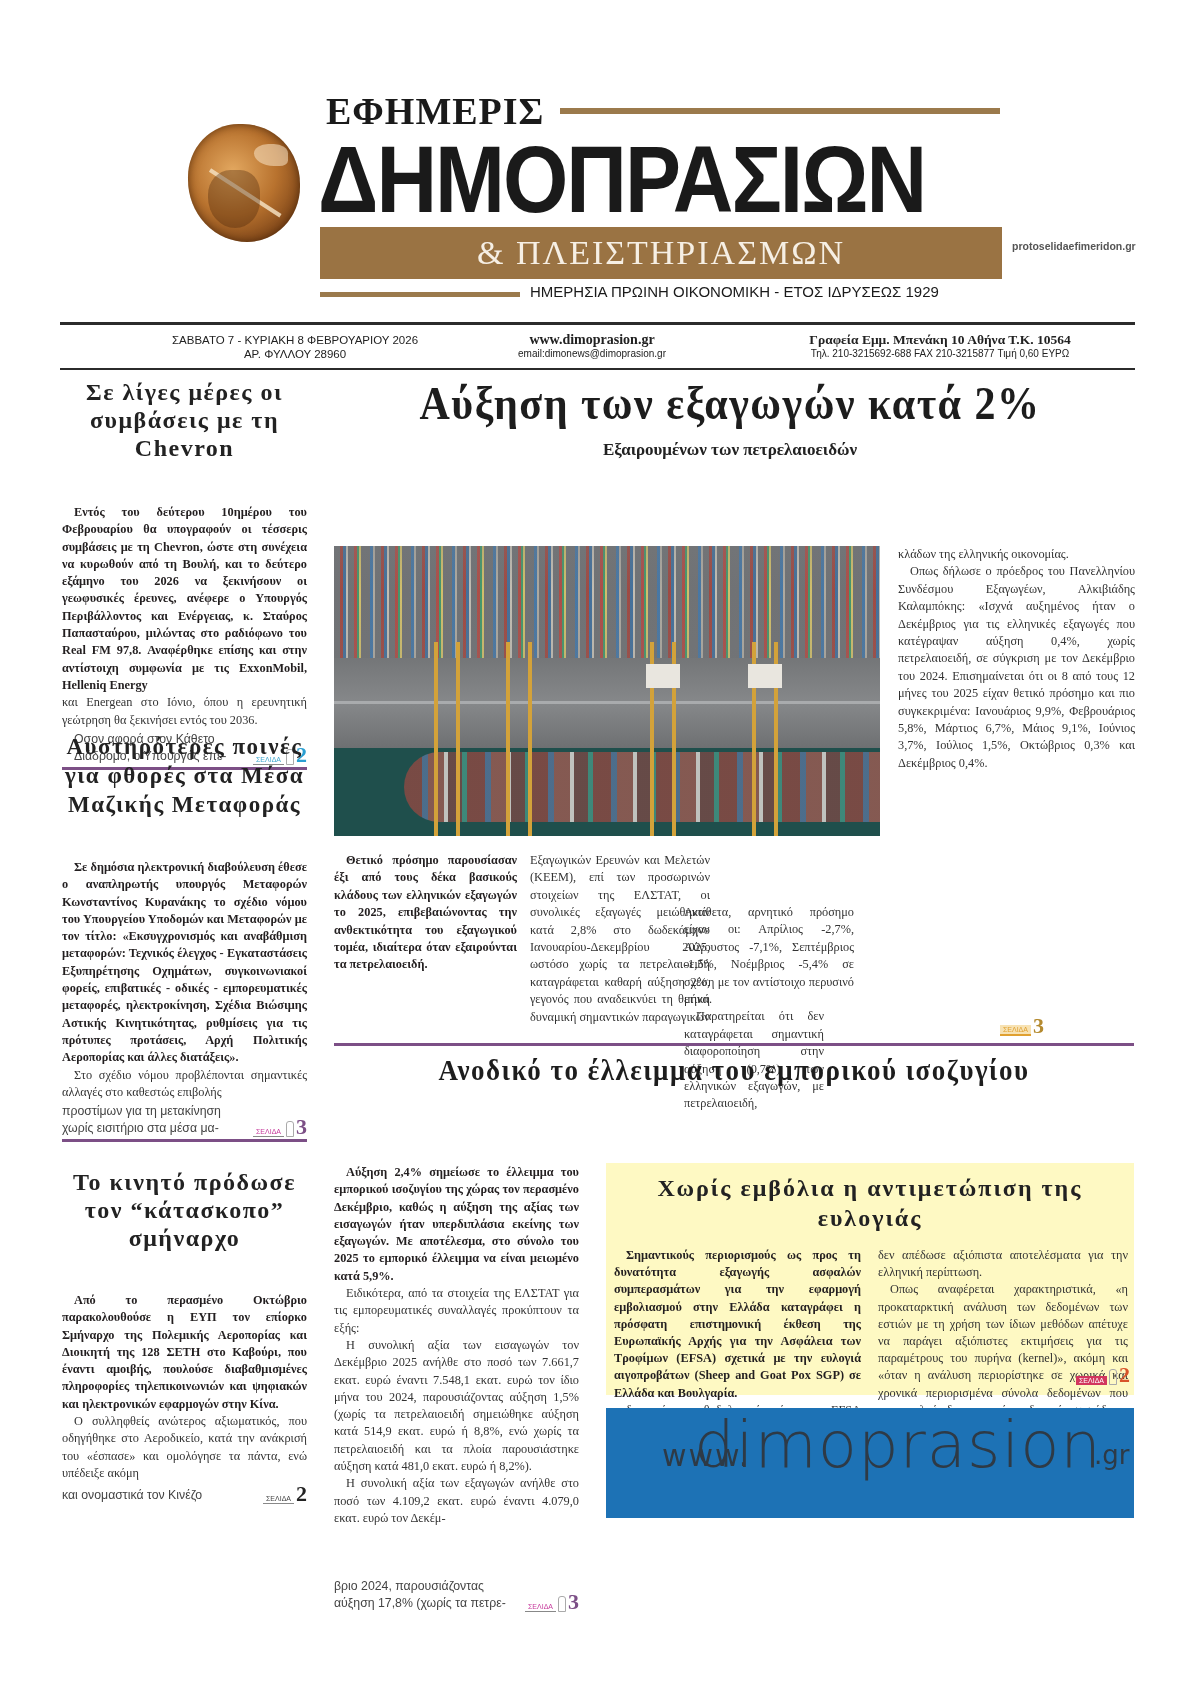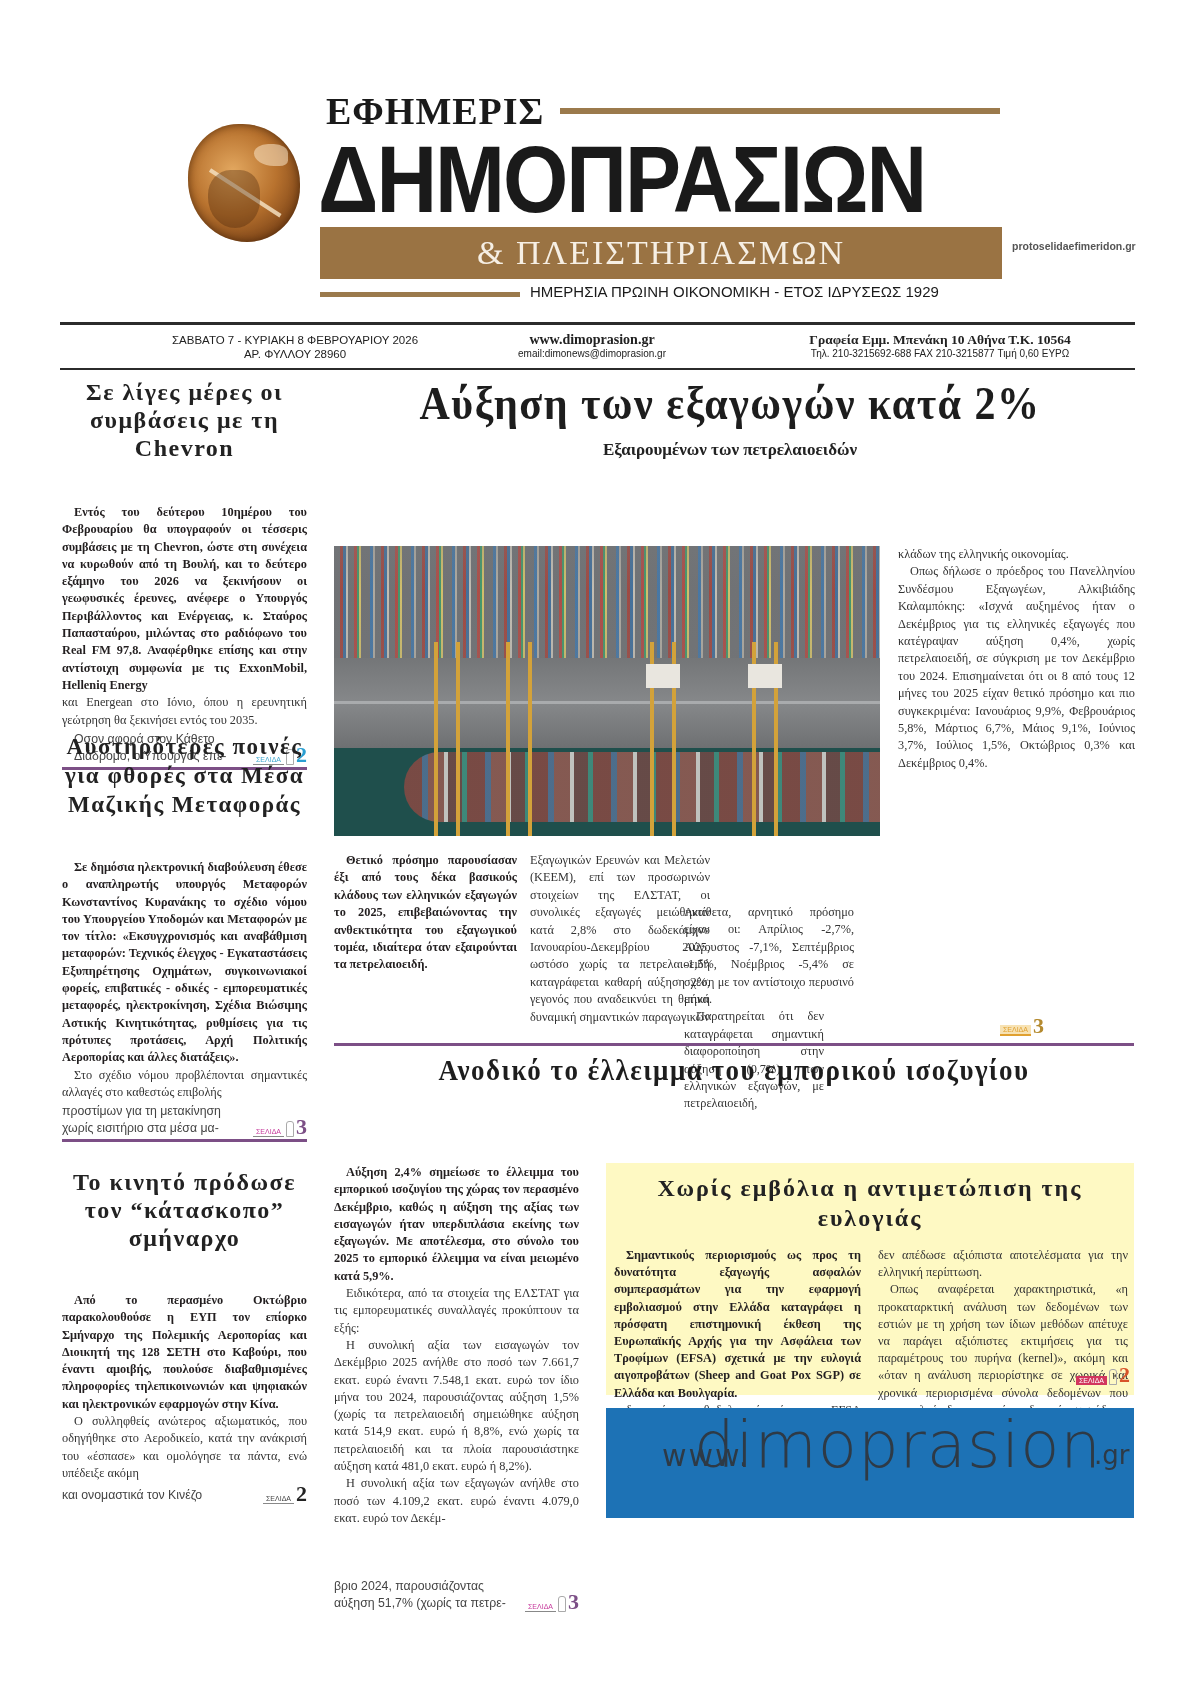--- a/index.html
+++ b/index.html
@@ -136,21 +136,21 @@
   <div class="tel">Τηλ.  210-3215692-688   FAX  210-3215877   Τιμή  0,60  ΕΥΡΩ</div>
 </div>
 <div class="rule-thick" style="top:368px;height:2px;"></div>
 
 <div class="col-left">
 
   <div class="story" style="top:0;">
     <div class="head-side">Σε λίγες μέρες οι συμβάσεις με τη Chevron</div>
     <div style="height:42px"></div>
     <p class="body-text bold">Εντός του δεύτερου 10ημέρου του Φεβρουαρίου θα υπογραφούν οι τέσσερις συμβάσεις με τη Chevron, ώστε στη συνέχεια να κυρωθούν από τη Βουλή, και το δεύτερο εξάμηνο του 2026 να ξεκινήσουν οι γεωφυσικές έρευνες, ανέφερε ο Υπουργός Περιβάλλοντος και Ενέργειας, κ. Σταύρος Παπασταύρου, μιλώντας στο ραδιόφωνο του Real FM 97,8. Αναφέρθηκε επίσης και στην αντίστοιχη συμφωνία με τις ExxonMobil, Helleniq Energy</p>
-    <p class="body-text" style="text-indent:0">και Energean στο Ιόνιο, όπου η ερευνητική γεώτρηση θα ξεκινήσει εντός του 2035.</p>
+    <p class="body-text" style="text-indent:0">και Energean στο Ιόνιο, όπου η ερευνητική γεώτρηση θα ξεκινήσει εντός του 2036.</p>
     <div class="cont-line" style="height:36px;">
       <span class="txt" style="bottom:19px">Οσον αφορά στον Κάθετο</span>
       <span class="txt">Διάδρομο, ο Υπουργός επε-</span>
       <span class="page-tag">
         <span class="lbl">ΣΕΛΙΔΑ</span>
         <span class="fig"></span>
         <span class="num" style="color:#2a9fd2">2</span>
       </span>
     </div>
     <div class="purple-rule" style="margin-top:2px"></div>
@@ -232,21 +232,21 @@
 <div class="deficit-head">Ανοδικό το έλλειμμα του εμπορικού ισοζυγίου</div>
 <div class="def-col">
   <p class="body-text bold">Αύξηση 2,4% σημείωσε το έλλειμμα του εμπορικού ισοζυγίου της χώρας τον περασμένο Δεκέμβριο, καθώς η αύξηση της αξίας των εισαγωγών ήταν υπερδιπλάσια εκείνης των εξαγωγών. Με αποτέλεσμα, στο σύνολο του 2025 το εμπορικό έλλειμμα να είναι μειωμένο κατά 5,9%.</p>
   <p class="body-text">Ειδικότερα, από τα στοιχεία της ΕΛΣΤΑΤ για τις εμπορευματικές συναλλαγές προκύπτουν τα εξής:</p>
   <p class="body-text">Η συνολική αξία των εισαγωγών τον Δεκέμβριο 2025 ανήλθε στο ποσό των 7.661,7 εκατ. ευρώ έναντι 7.548,1 εκατ. ευρώ τον ίδιο μήνα του 2024, παρουσιάζοντας αύξηση 1,5% (χωρίς τα πετρελαιοειδή σημειώθηκε αύξηση κατά 514,9 εκατ. ευρώ ή 8,8%, ενώ χωρίς τα πετρελαιοειδή και τα πλοία παρουσιάστηκε αύξηση κατά 481,0 εκατ. ευρώ ή 8,2%).</p>
   <p class="body-text">Η συνολική αξία των εξαγωγών ανήλθε στο ποσό των 4.109,2 εκατ. ευρώ έναντι 4.079,0 εκατ. ευρώ τον Δεκέμ-</p>
 </div>
 <div class="def-cont">
   <div class="cont-line" style="height:36px;">
     <span class="txt" style="left:0;bottom:19px">βριο 2024, παρουσιάζοντας</span>
-    <span class="txt" style="left:0">αύξηση 51,7% (χωρίς τα πετρε-</span>
+    <span class="txt" style="left:0">αύξηση 17,8% (χωρίς τα πετρε-</span>
     <span class="page-tag">
       <span class="lbl">ΣΕΛΙΔΑ</span>
       <span class="fig"></span>
       <span class="num">3</span>
     </span>
   </div>
 </div>
 
 <div class="pox-box">
   <div class="pox-head">Χωρίς εμβόλια η αντιμετώπιση της ευλογιάς</div>

